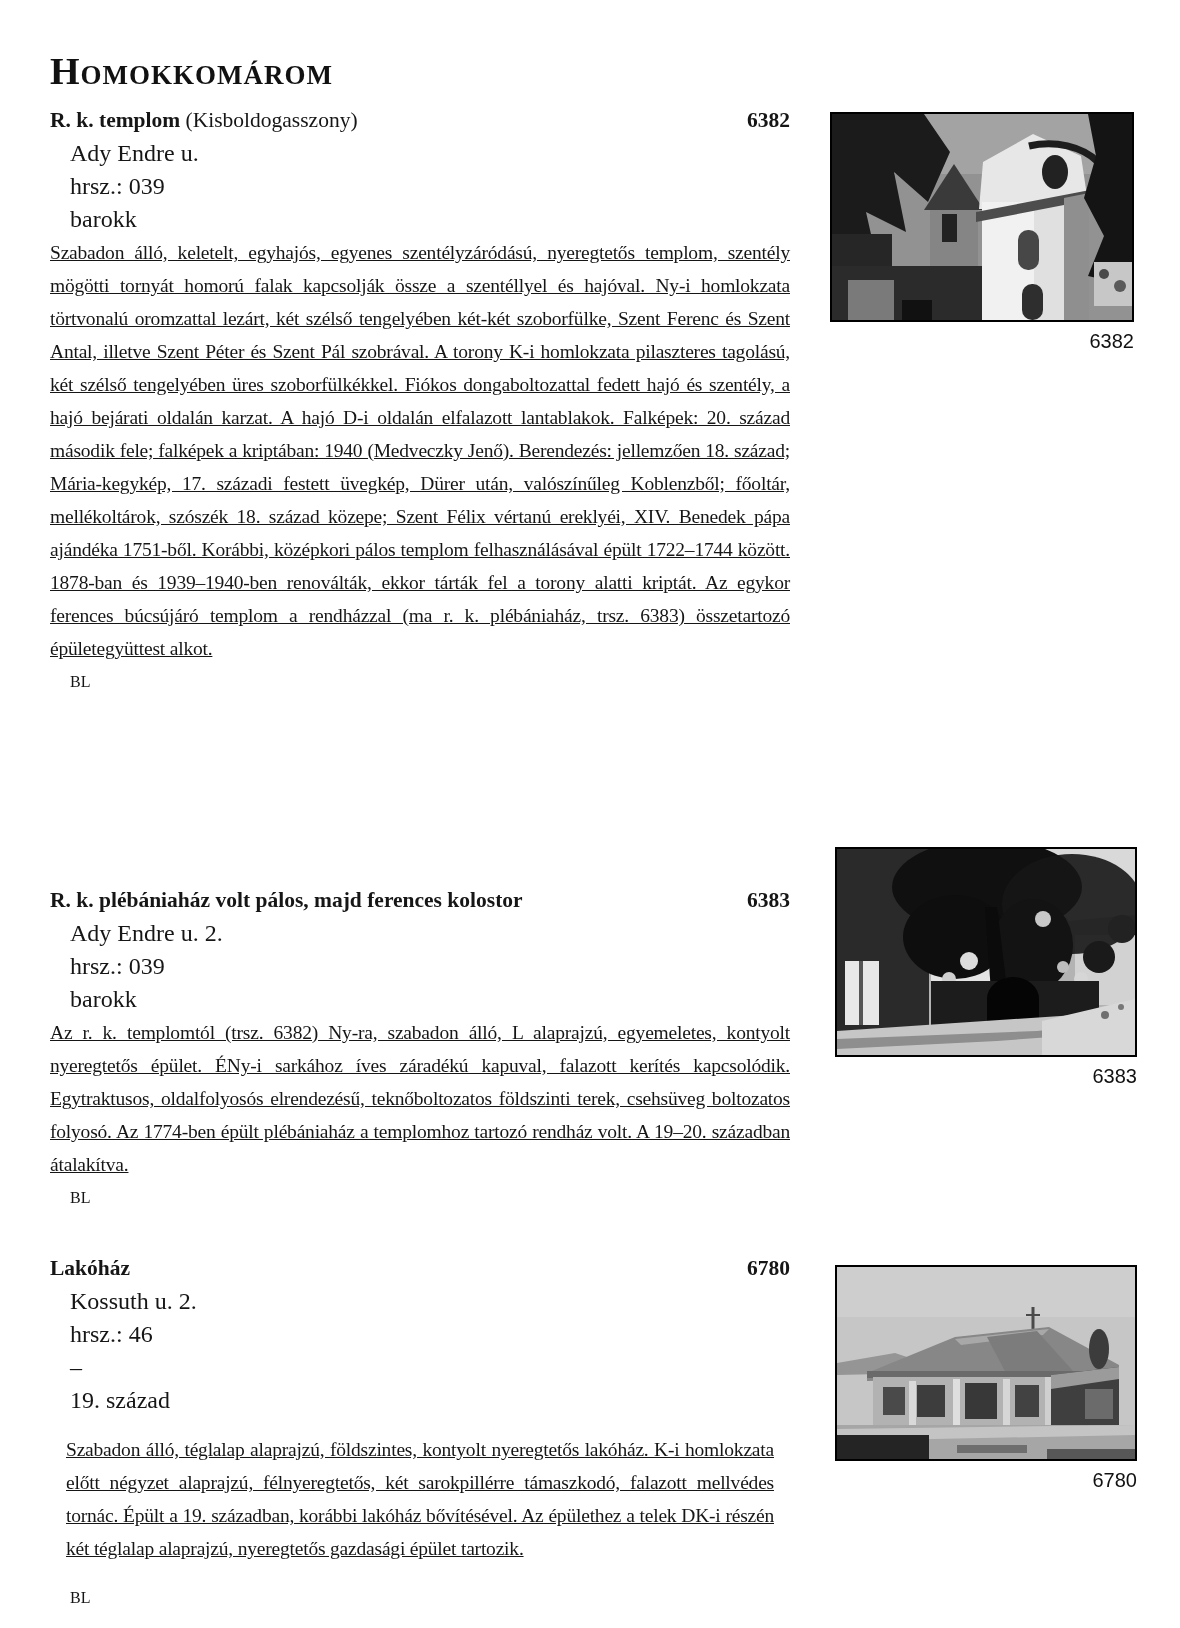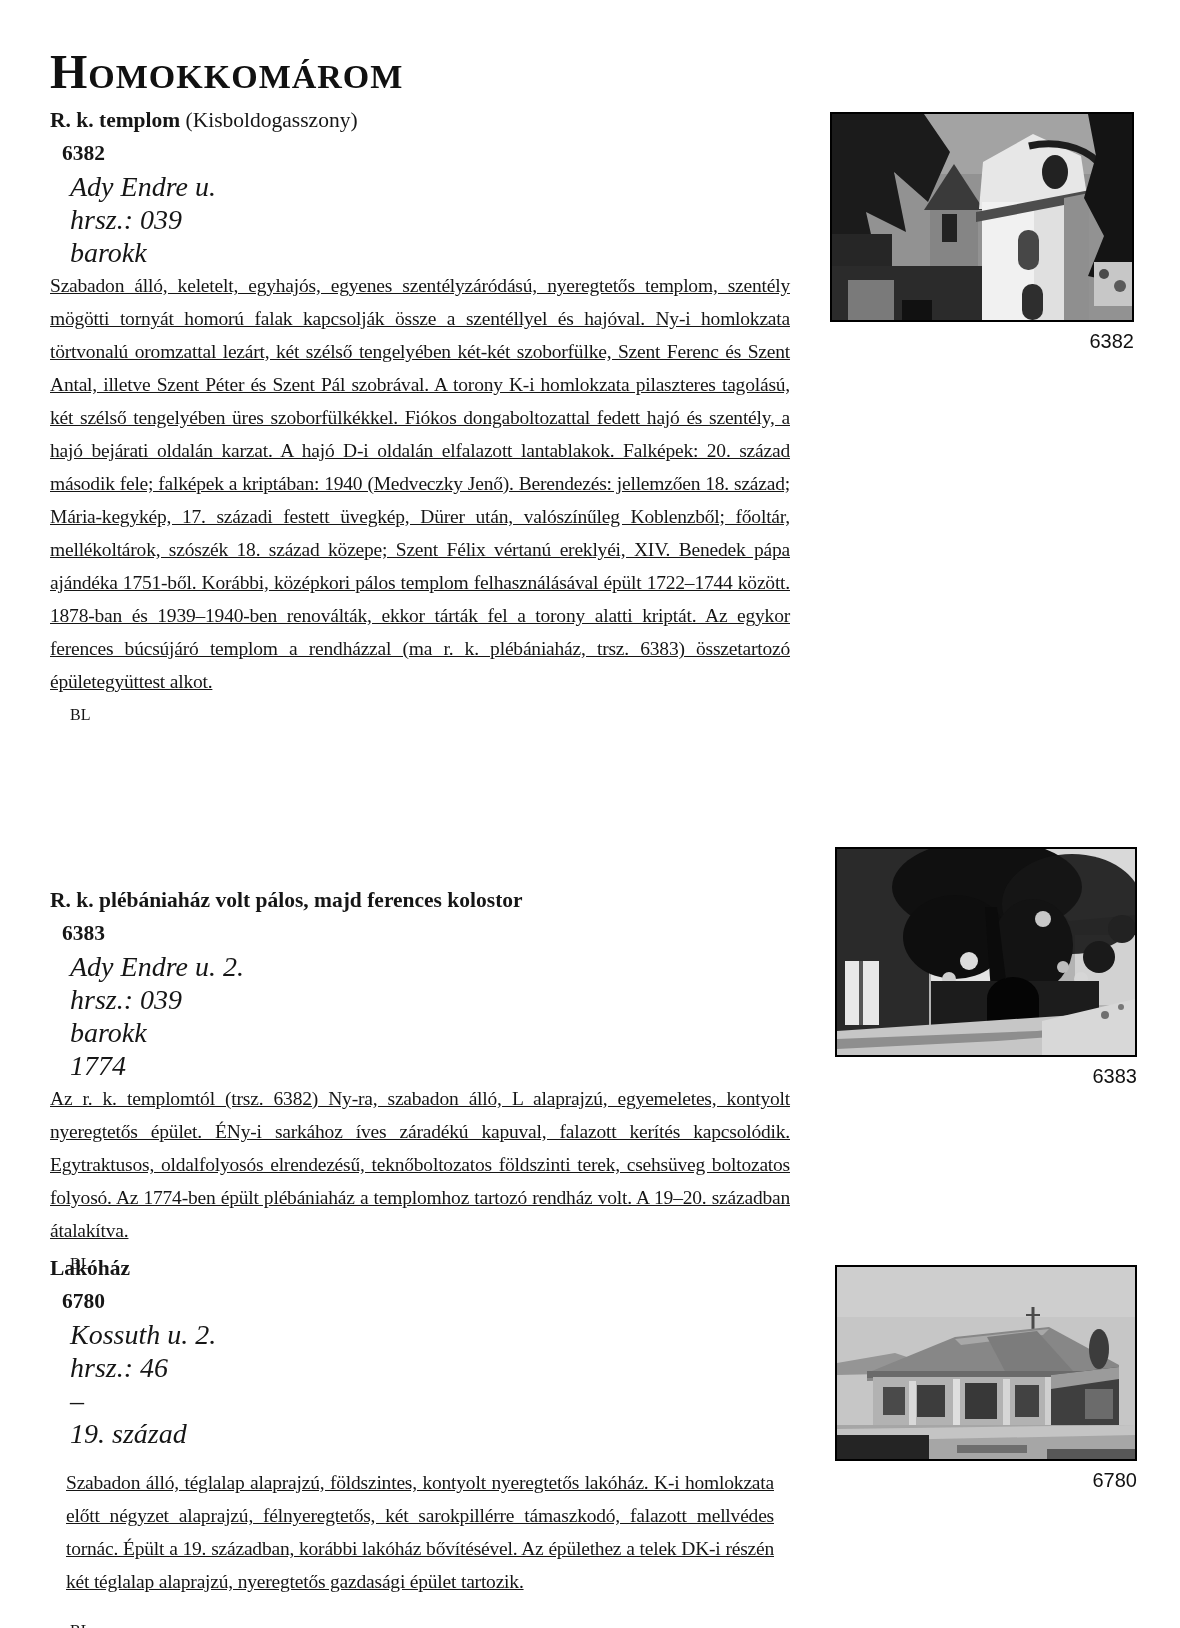--- a/index.html
+++ b/index.html
@@ -2,36 +2,36 @@
 <html lang="hu"><head>
 <meta charset="utf-8">
 <style>
   html,body{margin:0;padding:0;background:#ffffff;}
   .page{
     position:relative;width:1180px;height:1628px;background:#ffffff;
     font-family:"Liberation Serif","DejaVu Serif",serif;color:#161616;
     overflow:hidden;
   }
   .page-title{
-    position:absolute;left:50px;top:12px;
-    font-size:48px;font-weight:bold;font-variant:small-caps;
+    position:absolute;left:50px;top:24px;
+    font-size:38px;font-weight:bold;font-variant:small-caps;
     letter-spacing:1px;color:#111;
   }
   .entry{position:absolute;left:50px;width:740px;}
   #entry-6382{top:104px;}
   #entry-6383{top:884px;}
   #entry-6780{top:1252px;}
   .entry-heading{
     display:flex;justify-content:space-between;align-items:baseline;
-    font-size:21.5px;line-height:33px;flex-direction:column;
+    font-size:21.5px;line-height:33px;
   }
   .h-name{font-weight:bold;}
   .h-suffix{font-weight:normal;}
   .h-num{font-weight:bold;white-space:nowrap;padding-left:12px;}
-  .detail{padding-left:20px;font-size:28px;line-height:33px;font-style:italic;}
+  .detail{padding-left:20px;font-size:24px;line-height:33px;}
   .desc{
     font-size:19.5px;line-height:33px;text-align:justify;
     letter-spacing:-0.2px;
     text-decoration:underline;
   }
   .author{padding-left:20px;font-size:16px;line-height:33px;}
   .figure{position:absolute;}
   #fig-6382{left:830px;top:112px;}
   #fig-6383{left:835px;top:847px;}
   #fig-6780{left:835px;top:1265px;}
@@ -68,21 +68,20 @@
     <div class="entry-heading">
       <div>
         <span class="h-name">R. k. plébániaház volt pálos, majd ferences kolostor</span>
         <span class="h-suffix"></span>
       </div>
       <span class="h-num">6383</span>
     </div>
     <div class="detail">Ady Endre u. 2.</div>
     <div class="detail">hrsz.: 039</div>
     <div class="detail">barokk</div>
-    <div class="detail">1774</div>
     <p class="desc" style="margin:0">Az r. k. templomtól (trsz. 6382) Ny-ra, szabadon álló, L alaprajzú, egyemeletes, kontyolt nyeregtetős épület. ÉNy-i sarkához íves záradékú kapuval, falazott kerítés kapcsolódik. Egytraktusos, oldalfolyosós elrendezésű, teknőboltozatos földszinti terek, csehsüveg boltozatos folyosó. Az 1774-ben épült plébániaház a templomhoz tartozó rendház volt. A 19–20. században átalakítva.</p>
     <div class="author">BL</div>
   </section>
 
   <section class="entry" id="entry-6780">
     <div class="entry-heading">
       <div>
         <span class="h-name">Lakóház</span>
         <span class="h-suffix"></span>
       </div>

